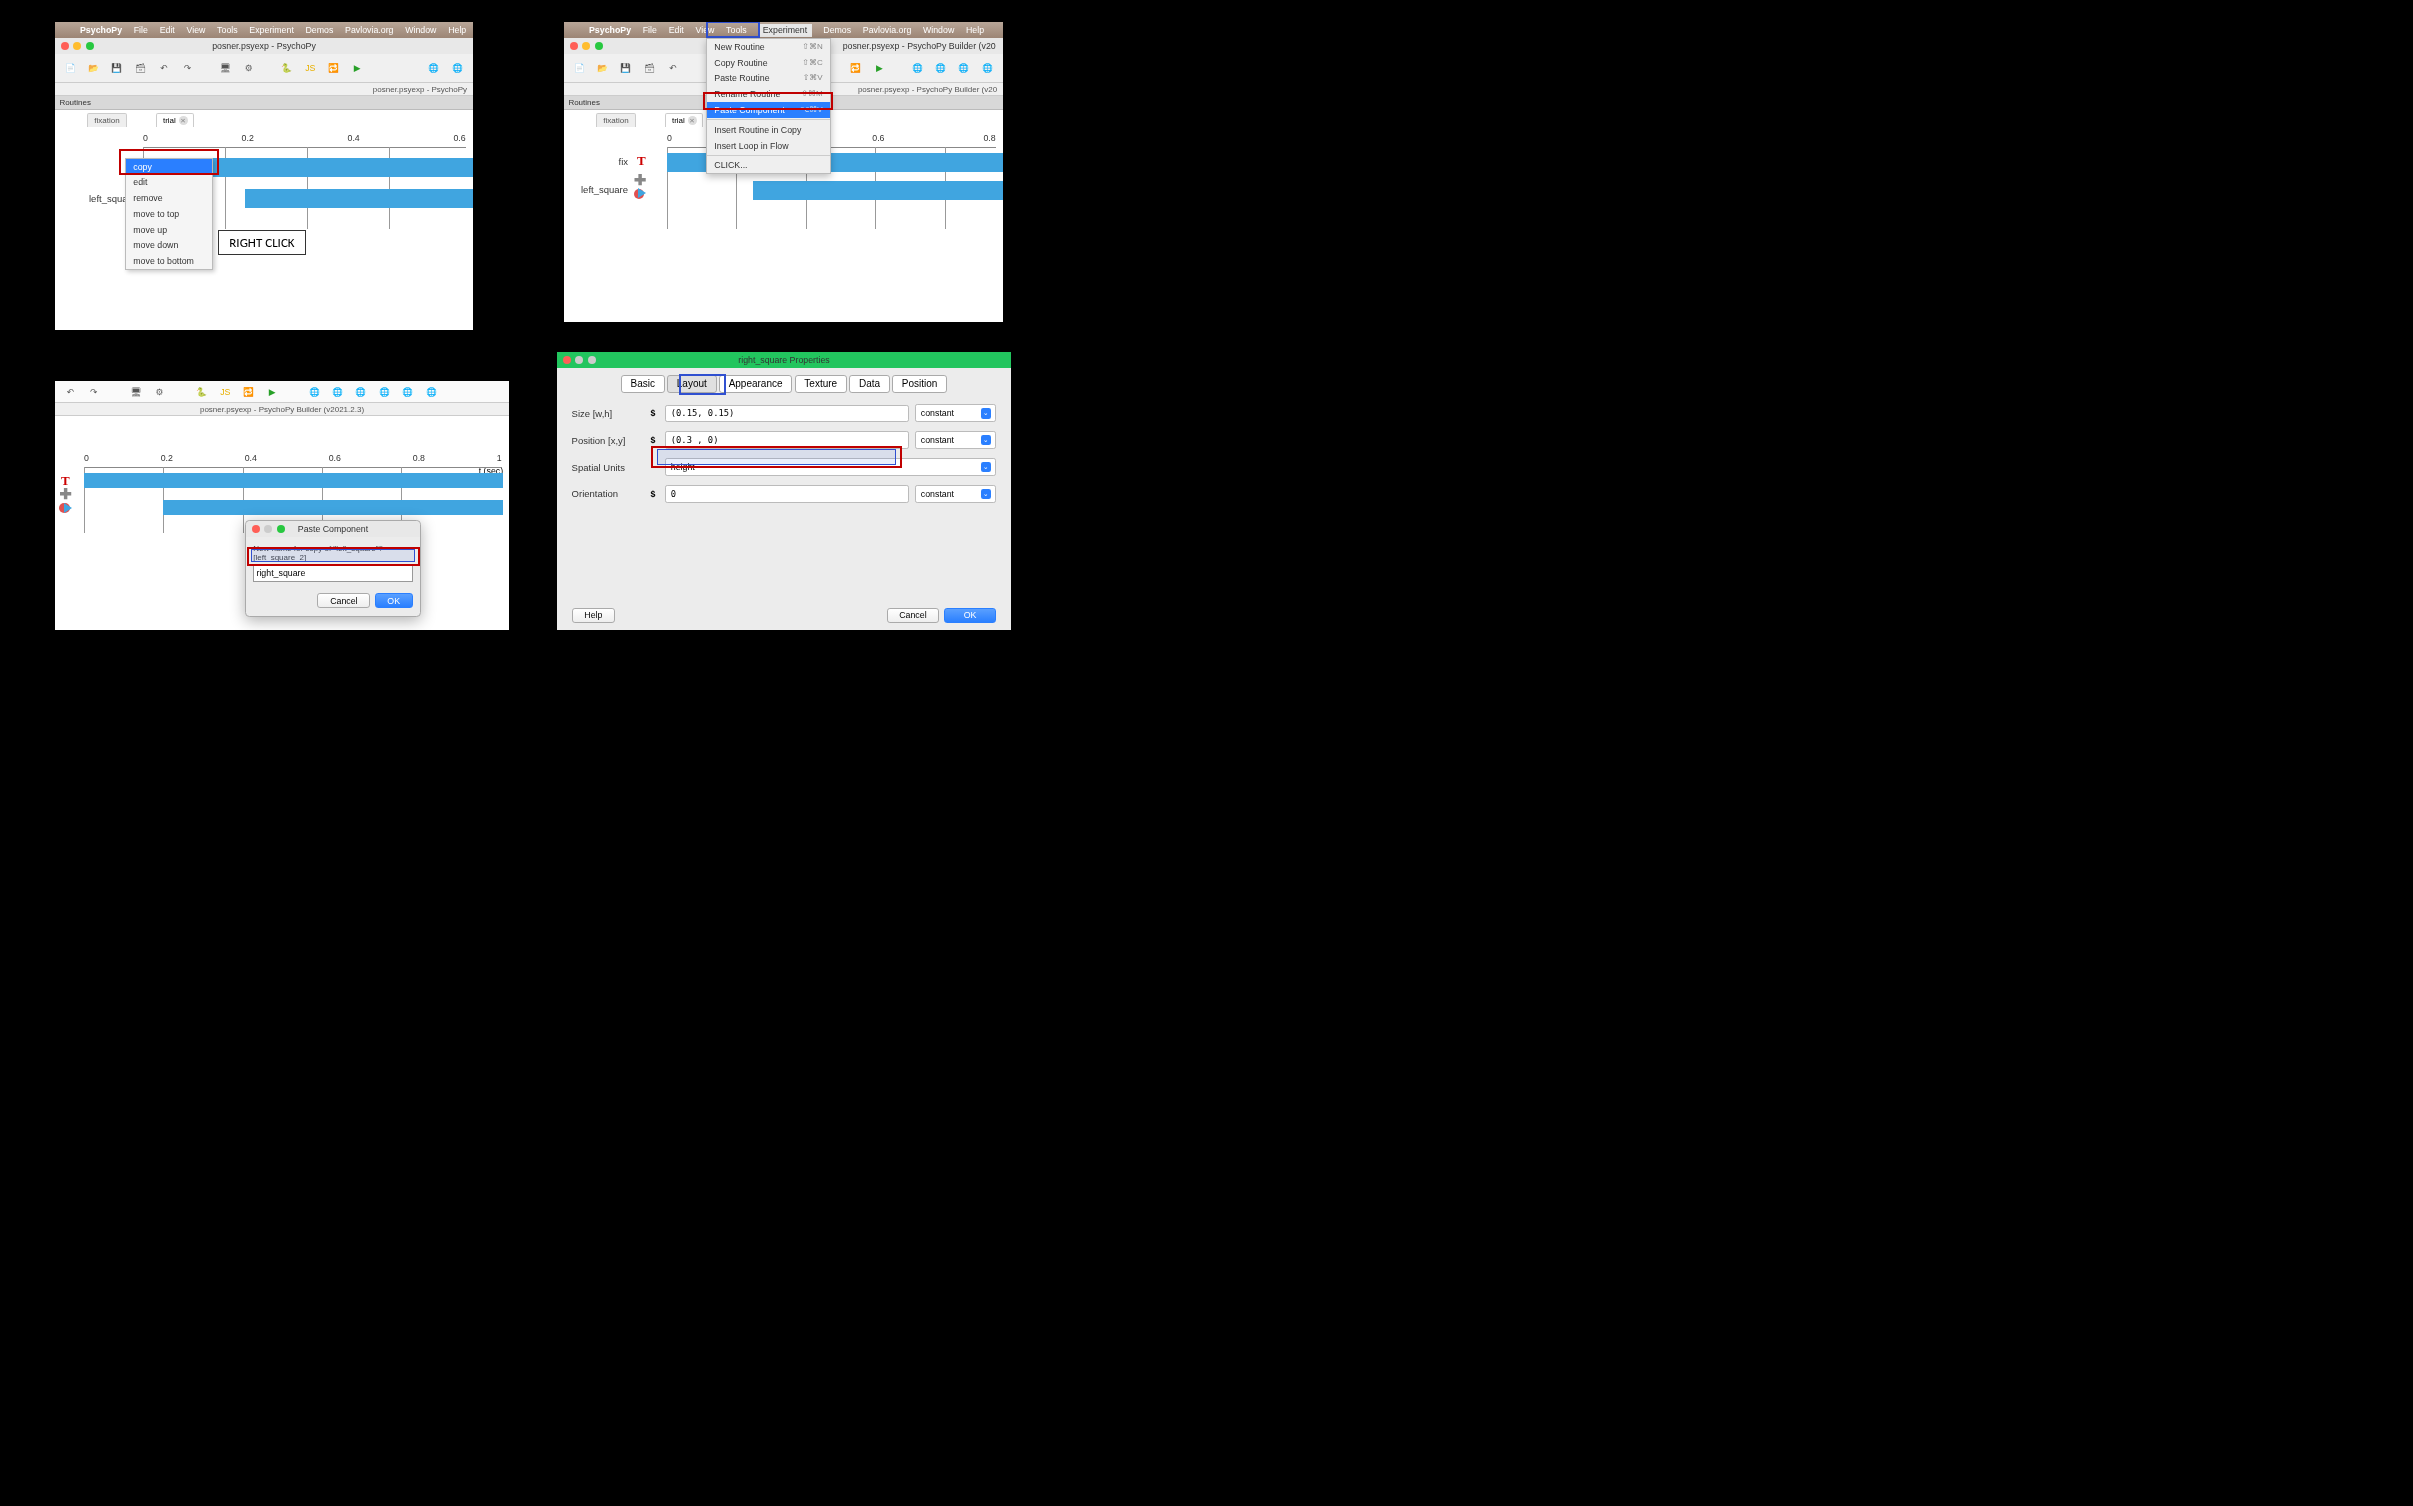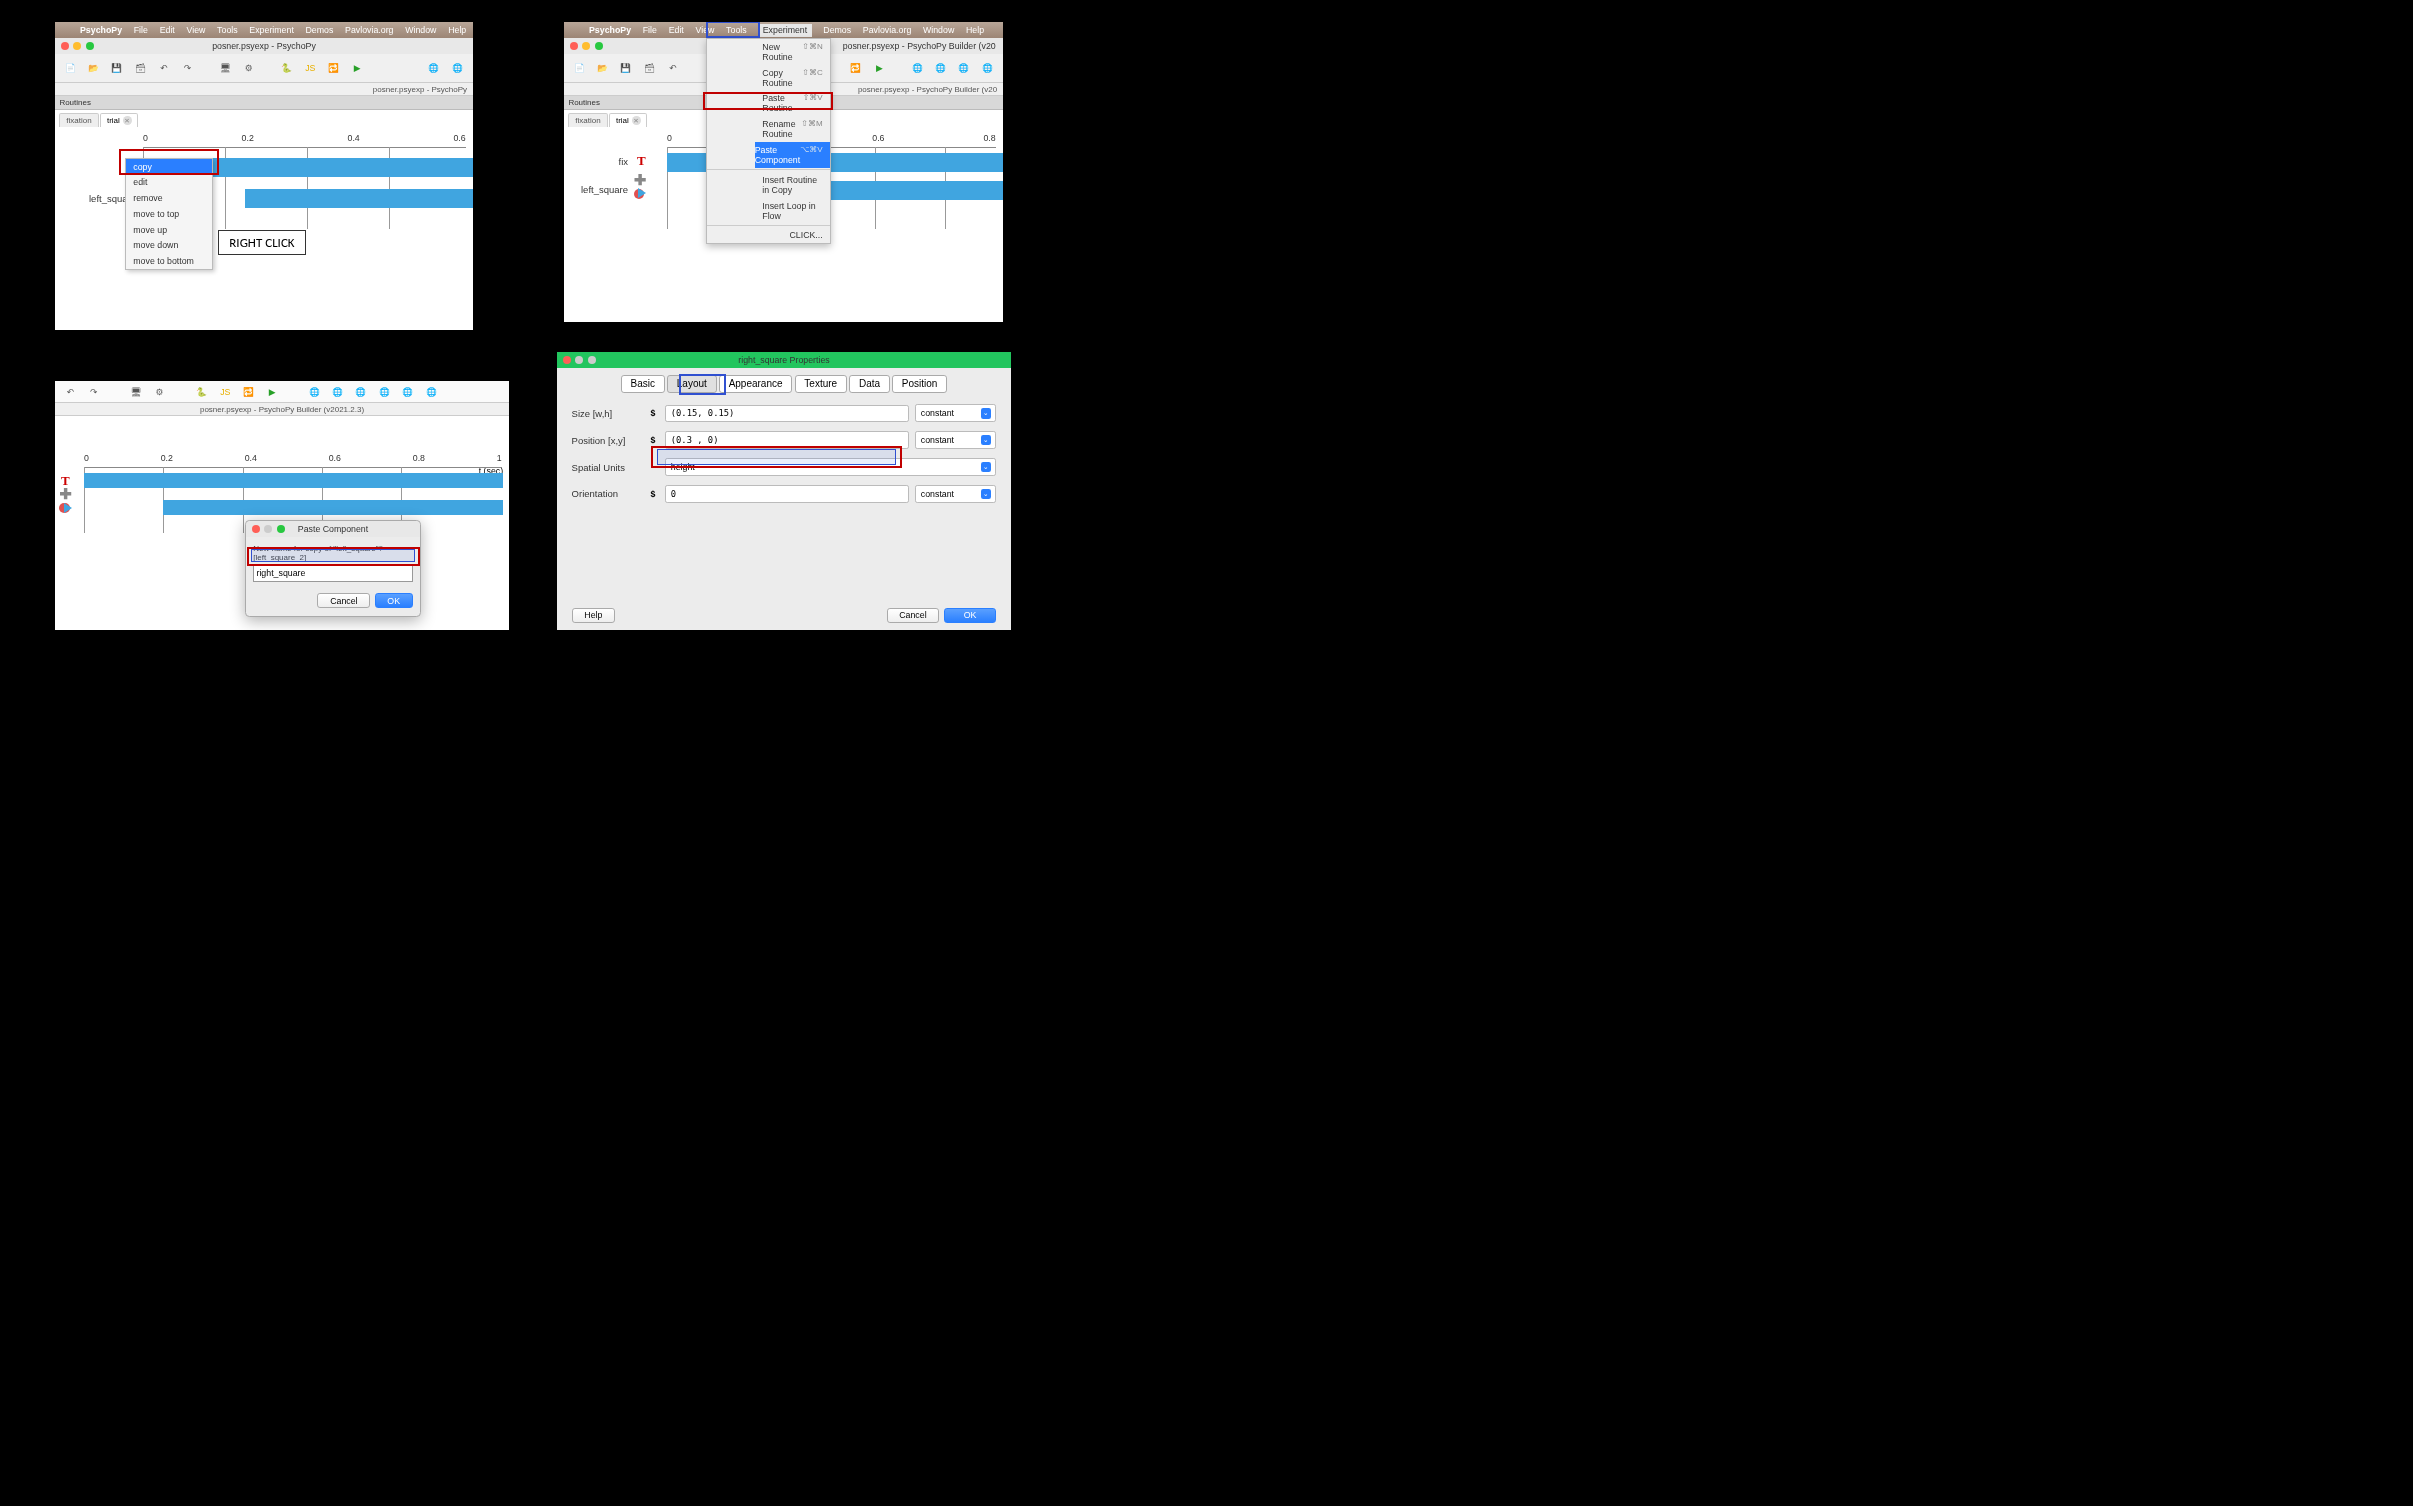--- a/index.html
+++ b/index.html
@@ -27,21 +27,21 @@
 .titlebar .title { position: absolute; left: 0; right: 0; text-align: center; font-size: 8.8px; color: #333; pointer-events: none; }
 
 
 .toolbar { height: 29px; background: #f0f0f0; display: flex; align-items: center; padding: 0 5.9px; gap: 4.4px; border-bottom: 0.7px solid #ccc; }
 .tbtn { width: 19px; height: 19px; display:flex; align-items:center; justify-content:center; color:#555; }
 .subtitle { font-size: 8px; color: #555; text-align: right; padding: 1.5px 5.9px; background:#f0f0f0; border-bottom:0.7px solid #ccc;}
 
 
 .routines-bar { background: #d8d8d8; padding: 2.2px 4.4px; font-size: 8px; color:#333; border-bottom:0.7px solid #bbb;}
 .tabs { display: flex; gap: 1.5px; padding: 2.9px 4.4px 0 4.4px; background:#fff;}
-.tab { padding: 1.5px 5.9px; font-size: 8px; border:0.7px solid #ccc; border-bottom:none; background:#eee; color:#555; border-radius:2.2px 2.2px 0 0;}
+.tab { padding: 1.5px 5.9px; font-size: 8px; border:0.7px solid #ccc; border-bottom:none; background:#eee; color:#555; border-radius:2.2px 2.2px 0 0;margin-left:28px;}
 .tab.active { background:#fff; color:#000; }
 .tab .x { margin-left:2.9px; color:#888; background:#ddd; border-radius:50%; width:8.8px; height:8.8px; display:inline-flex; align-items:center; justify-content:center; font-size:6.6px;}
 
 
 .timeline { position: relative; height: 146px; background:#fff; }
 .timeline .axis { position:absolute; top:20.5px; left:88px; right:7.3px; height:0.7px; background:#888; }
 .timeline .ticks { position:absolute; top:5.9px; left:88px; right:7.3px; display:flex; justify-content:space-between; font-size:8.8px; color:#333; }
 .timeline .vline { position:absolute; top:20.5px; bottom:44px; width:0.7px; background:#999; }
 .row-label { position:absolute; font-size:9.5px; color:#333; text-align:right; width:81px; }
 .icon-stack { position:absolute; width:17.6px; }
@@ -54,21 +54,21 @@
 
 
 .hl-red { position:absolute; border:2.9px solid #c00000; pointer-events:none; }
 .hl-blue { position:absolute; border:2.2px solid #3050d0; pointer-events:none; }
 .hl-blue-fill { position:absolute; border:1.5px solid #3050d0; background:rgba(80,120,230,.12); pointer-events:none;}
 
 .callout { position:absolute; background:#fff; border:0.7px solid #333; padding:4.4px 10.3px; font-size:13px; font-family:Calibri,Arial; }
 
 
 .dropdown { position:absolute; background:#efefef; border:0.7px solid #bbb; box-shadow:0 2.9px 7.3px rgba(0,0,0,.25); font-size:8.8px; width:125px; }
-.dropdown .item { display:flex; justify-content:flex-end; padding:2.9px 7.3px; color:#333;margin-left:48px; }
+.dropdown .item { display:flex; justify-content:space-between; padding:2.9px 7.3px; color:#333; }
 .dropdown .item.sel { background:#2a7fff; color:#fff; }
 .dropdown hr { border:none; border-top:0.7px solid #ccc; margin:1.5px 0;}
 .dropdown .sc { color:#888; font-size:8px; }
 .dropdown .item.sel .sc { color:#cde; }
 
 
 #p3 .toolbar { height:22px; background:#fafafa;}
 #p3 .subtitle { text-align:center; }
 
 

